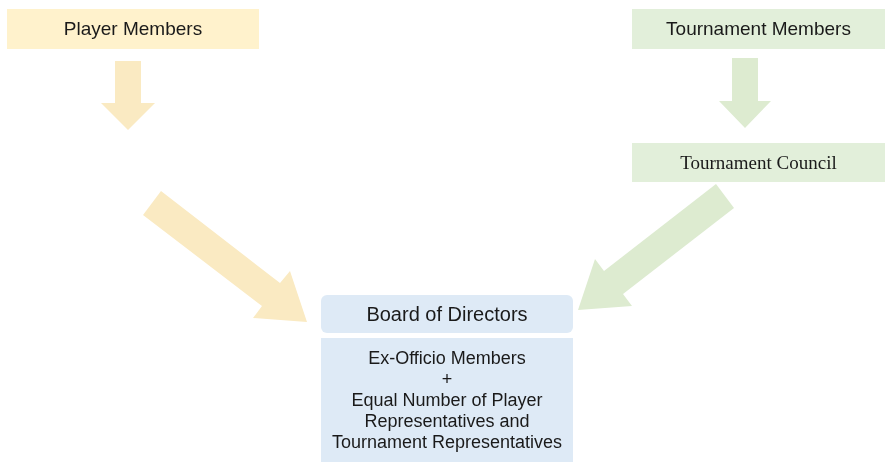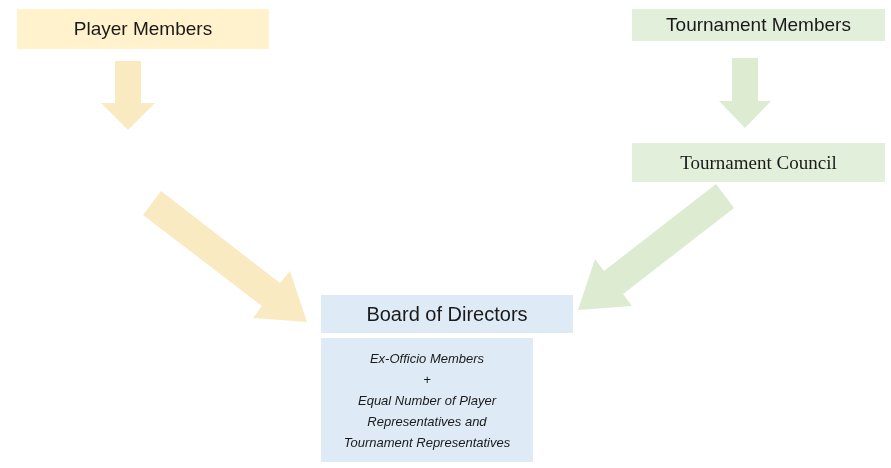--- a/index.html
+++ b/index.html
@@ -24,39 +24,39 @@
   }
   .node {
     position: absolute;
     display: flex;
     align-items: center;
     justify-content: center;
     text-align: center;
     font-size: 19px;
     line-height: 1.15;
   }
-  .yellow-box { background: var(--yellow-box, #FFF2CC); margin-left: 10px; }
+  .yellow-box { background: var(--yellow-box, #FFF2CC); }
   .green-box  { background: var(--green-box, #E2EFDA); }
   .blue-box   { background: var(--blue-box, #DEEAF6); }
 
   .player-members     { left: 7px;   top: 9px;   width: 252px; height: 40px; }
-  .tournament-members { left: 632px; top: 9px;   width: 253px; height: 32px; }
+  .tournament-members { left: 632px; top: 9px;   width: 253px; height: 40px; }
   .player-council     { left: 8px;   top: 143px; width: 251px; height: 39px; }
   .tournament-council { left: 632px; top: 143px; width: 253px; height: 39px; font-family: Liberation Serif, serif; }
 
   .board-title {
     left: 321px; top: 295px; width: 252px; height: 38px;
     font-size: 20px;
+    border-radius: 6px;
   }
   .board-body {
-    left: 321px; top: 338px; width: 212px; height: 124px;
-    font-size: 13px;
+    left: 321px; top: 338px; width: 252px; height: 124px;
+    font-size: 18px;
     line-height: 21px;
     white-space: pre-line;
-    font-style: italic;
   }
 </style>
 </head>
 <body>
 
 <div class="canvas">
 
   <svg class="arrow-layer" width="891" height="468" viewBox="0 0 891 468" xmlns="http://www.w3.org/2000/svg">
     <polygon fill="var(--yellow-arrow, #FAEAC2)" points="115,61 141,61 141,103 155,103 128,130 101,103 115,103"></polygon>
     <polygon fill="var(--green-arrow, #DDEBD0)" points="732,58 758,58 758,101 771,101 745,128 719,101 732,101"></polygon>

